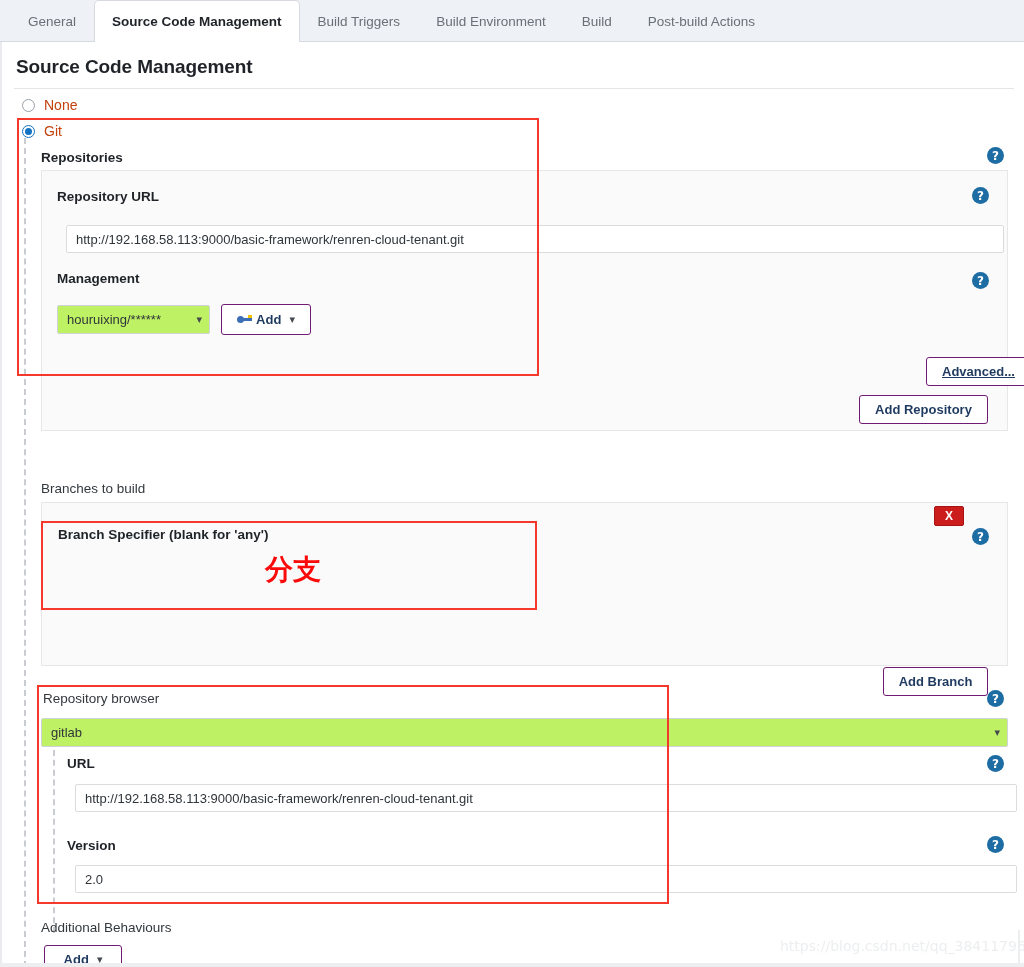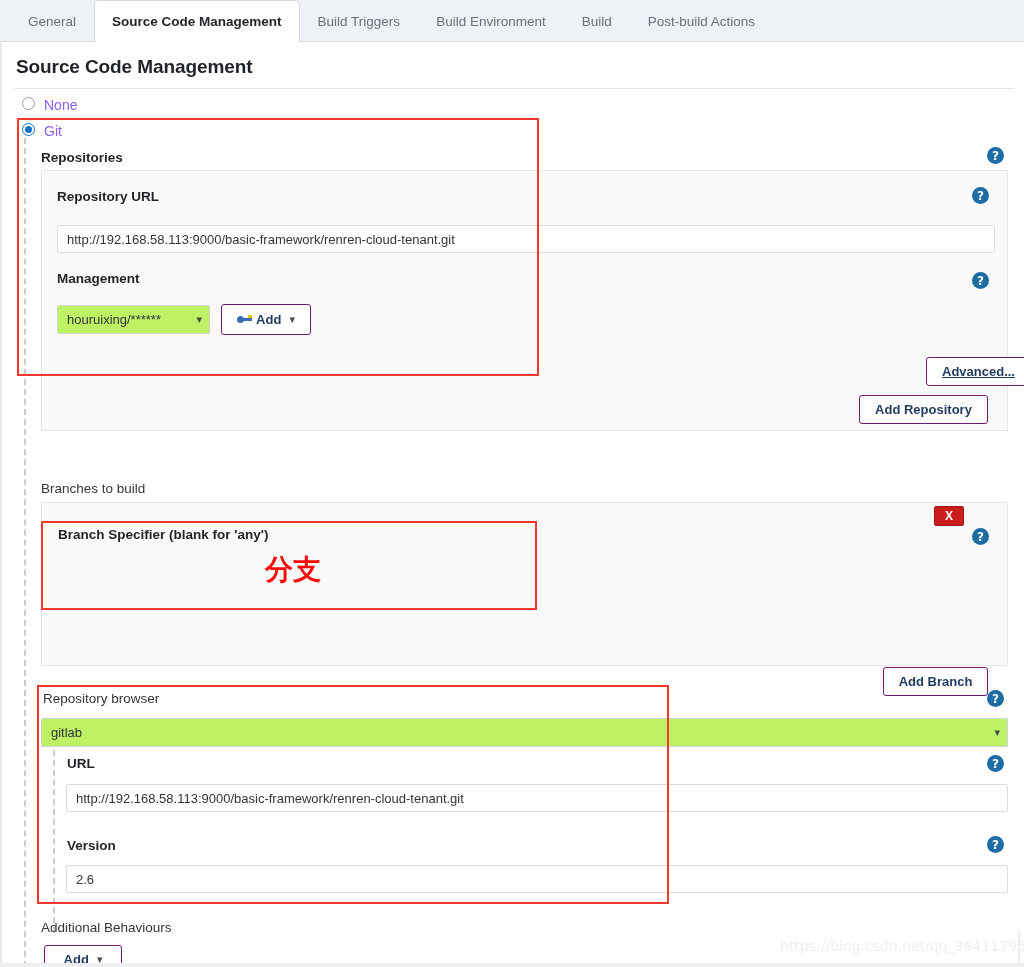--- a/index.html
+++ b/index.html
@@ -62,22 +62,22 @@
     letter-spacing: -0.1px;
   }
   .title-rule {
     position: absolute; left: 12px; top: 46px;
     width: 1000px; height: 1px; background: #e4e6e9;
   }
 
   
   .radio-row {
     position: absolute;
-    display: flex; align-items: flex-start;
-    font-size: 14px; color: #8b5cf6;
+    display: flex; align-items: center;
+    font-size: 14px; color: #c2410c;
   }
   .radio {
     width: 13px; height: 13px; border-radius: 50%;
     border: 1px solid #9aa0a6; background: #fff;
     margin-right: 9px; flex: none; position: relative;
   }
   .radio.checked { border-color: #1273c4; }
   .radio.checked::after {
     content: ""; position: absolute;
     left: 2px; top: 2px; width: 7px; height: 7px;
@@ -109,21 +109,21 @@
   }
 
   .field {
     position: absolute;
     background: #ffffff;
     border: 1px solid #dcdcdc;
     border-radius: 2px;
     display: flex; align-items: center;
     padding: 0 9px;
     font-size: 13px; color: #30353a;
-    overflow: hidden; white-space: nowrap;
+    overflow: hidden; white-space: nowrap; margin-left: 9px;
   }
 
   .select {
     position: absolute;
     background: #bef264;
     border: 1px solid #cfd3d7;
     border-radius: 2px;
     display: flex; align-items: center; justify-content: space-between;
     padding: 0 7px 0 9px;
     font-size: 13px; color: #30353a;
@@ -300,21 +300,21 @@
     <div class="vdash" style="left:51px; top:708px; height:183px;"></div>
 
     <div class="lbl" style="left:65px; top:714px;">URL</div>
     <div class="help" style="left:985px; top:713px;">?</div>
 
     <div class="field" style="left:64px; top:742px; width:942px; height:28px;">http://192.168.58.113:9000/basic-framework/renren-cloud-tenant.git</div>
 
     <div class="lbl" style="left:65px; top:796px;">Version</div>
     <div class="help" style="left:985px; top:794px;">?</div>
 
-    <div class="field" style="left:64px; top:823px; width:942px; height:28px;">2.6</div>
+    <div class="field" style="left:64px; top:823px; width:942px; height:28px;">2.0</div>
 
     <div class="lbl-norm" style="left:39px; top:878px;">Additional Behaviours</div>
 
     <div class="btn" style="left:42px; top:903px; width:78px; height:28px;">
       <span>Add</span>
       <span class="chev">▾</span>
     </div>
 
   </div>
 

